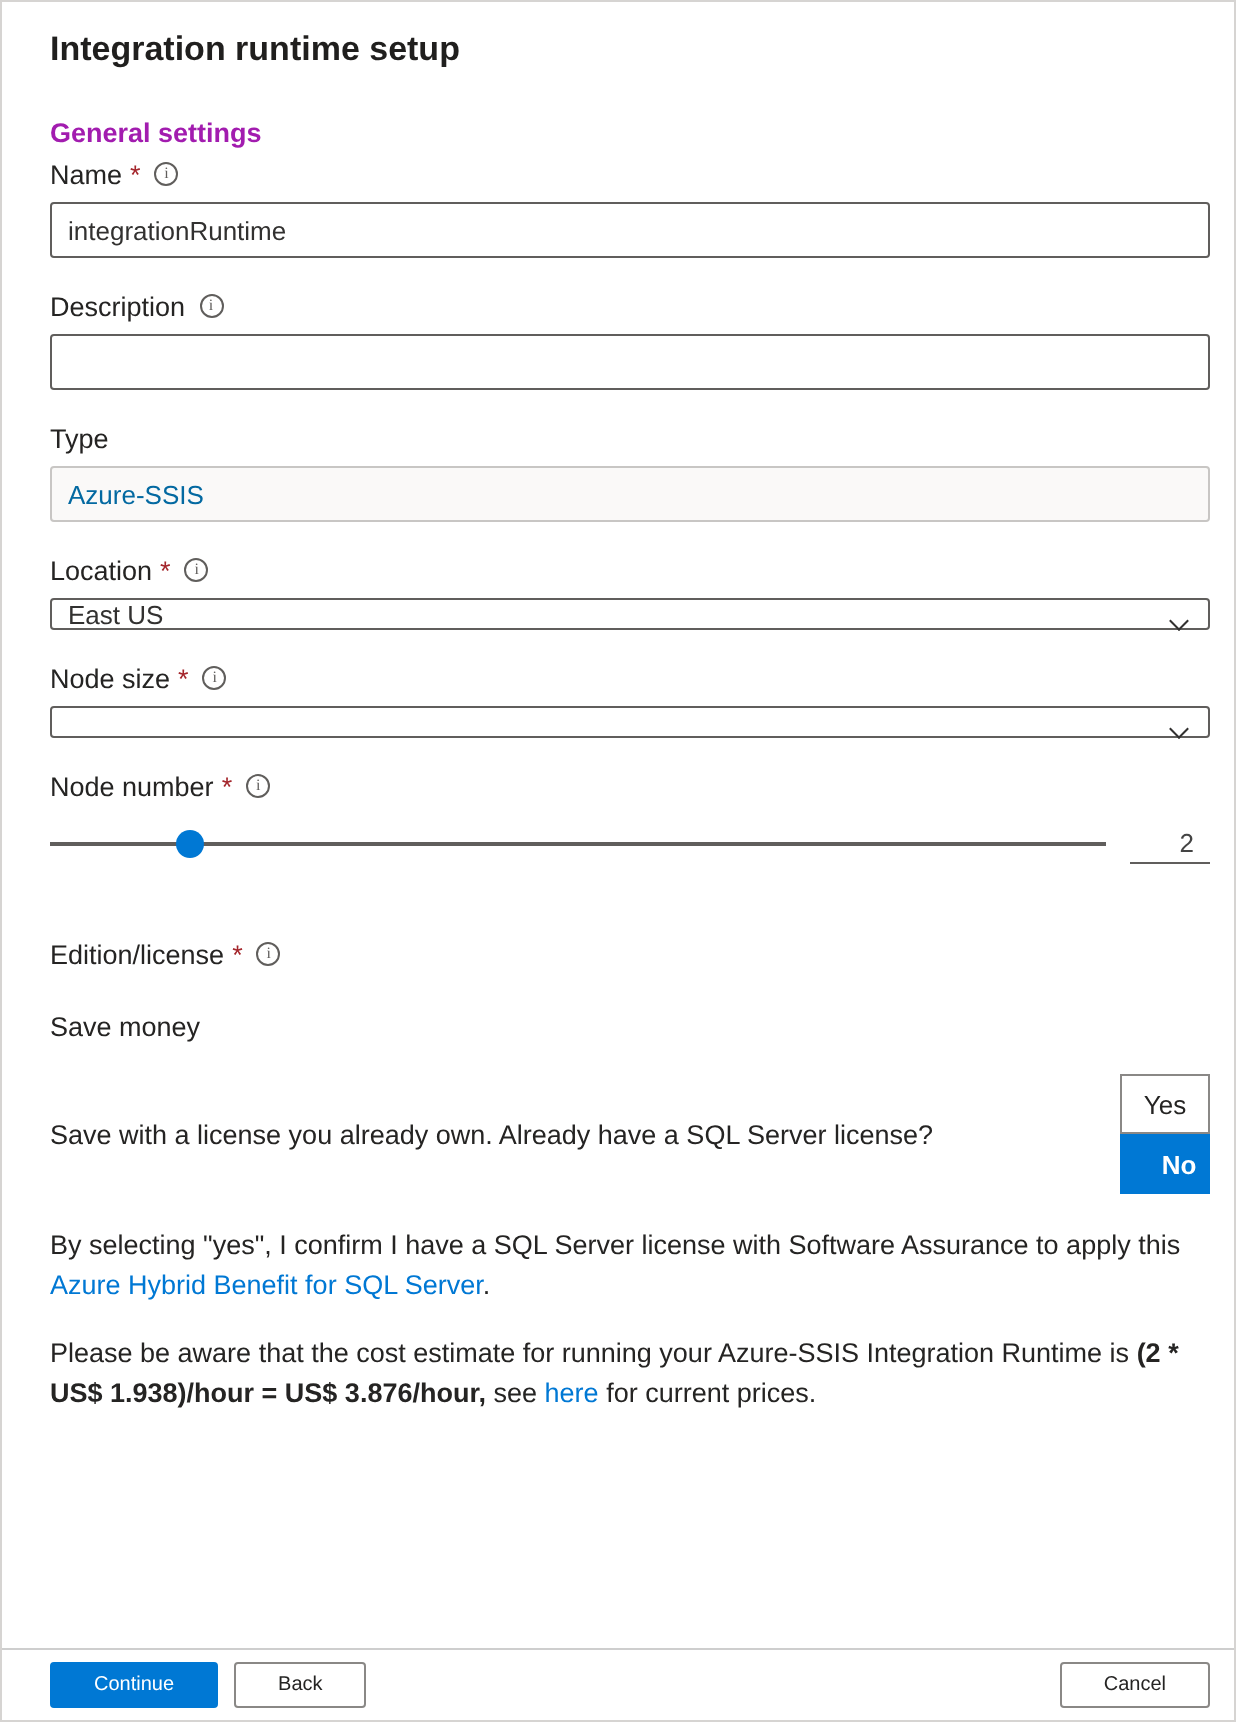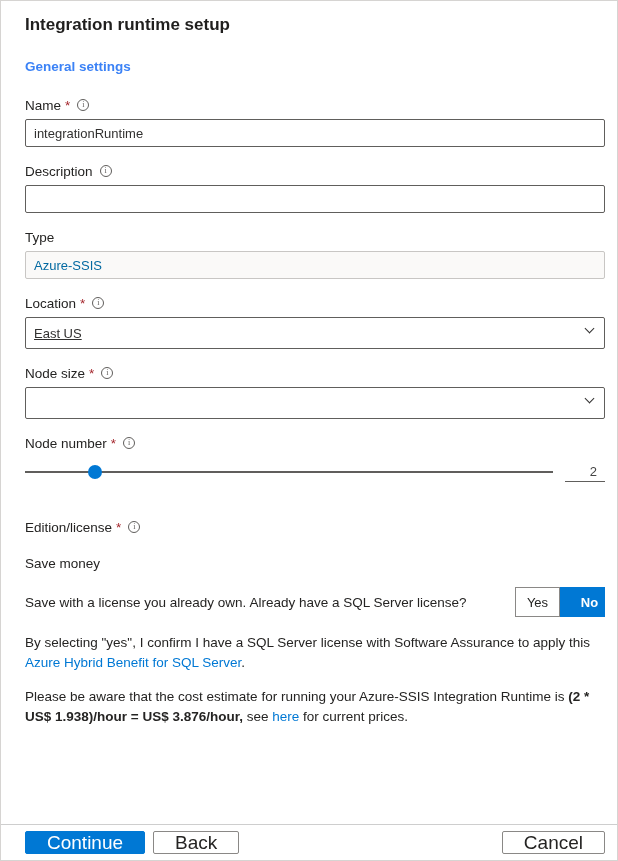--- a/index.html
+++ b/index.html
@@ -11,21 +11,21 @@
     width: 618px;
     height: 861px;
     background: #ffffff;
     border: 1px solid #d6d4d2;
     overflow: hidden;
   }
   .content { padding: 14px 12px 0 24px; }
 
   .title { font-size: 17px; font-weight: 700; color:#201f1e; margin-bottom: 24px; }
 
-  .section-heading { font-size: 13.5px; font-weight: 700; color:#3b82f6; margin-bottom: 22px; }
+  .section-heading { font-size: 13.5px; font-weight: 700; color:#a21caf; margin-bottom: 4px; }
 
   .field { margin-bottom: 15px; }
   .label-row { display:flex; align-items:center; height:18px; margin-bottom:5px; }
   .lbl { font-size: 13.5px; color:#252423; }
   .req { color:#a4262c; margin-left:4px; font-size:13.5px; }
   .info {
     display:inline-flex; align-items:center; justify-content:center;
     width:12px; height:12px; border:1px solid #605e5c; border-radius:50%;
     color:#605e5c; font-size:8px; line-height:1; margin-left:7px; cursor:default;
     font-family:"Liberation Serif", serif;
@@ -35,23 +35,23 @@
   .txt {
     width:100%; height:28px; border:1px solid #605e5c; border-radius:2px;
     font-size:13px; color:#323130; padding:0 8px;
     font-family:"Liberation Sans", sans-serif; background:#fff; outline:none;
   }
   .txt:disabled, .txt.disabled {
     background:#faf9f8; border-color:#c8c6c4; color:#0369a1;
   }
 
   .dropdown {
-    position:relative; width:100%; height:32px; border:1px solid #605e5c;
+    position:relative; width:100%; height:16px; border:1px solid #605e5c;
     border-radius:2px; background:#fff; display:flex; align-items:center;
-    padding:0 26px 0 8px; cursor:pointer;text-decoration:underline;
+    padding:0 26px 0 8px; cursor:pointer;
   }
   .dd-value { font-size:13px; color:#323130; white-space:nowrap; overflow:hidden; }
   .chevron {
     position:absolute; right:11px; top:7px; width:7px; height:7px;
     border-right:1.5px solid #323130; border-bottom:1.5px solid #323130;
     transform: rotate(45deg);
   }
 
   .slider-row { display:flex; align-items:center; height:30px; }
   .field-node { margin-bottom: 31px; }
@@ -65,39 +65,39 @@
   }
   .slider-value {
     width:40px; margin-left:12px; border-bottom:1px solid #605e5c;
     font-size:13px; color:#444; text-align:right; padding:2px 8px 2px 0;
   }
 
   .save-heading { font-size:13.5px; color:#252423; margin:20px 0 16px; }
 
   .license-row { display:flex; align-items:center; justify-content:space-between; margin-bottom:16px; }
   .question { font-size:13.5px; color:#252423; }
-  .toggle { display:flex; }
+  .toggle { display:flex;flex-direction:column; }
   .toggle button {
     width:45px; height:30px; font-size:13px; cursor:pointer;
     font-family:"Liberation Sans", sans-serif;
   }
   .toggle .yes { background:#fff; border:1px solid #8a8886; color:#252423; }
   .toggle .no  { background:#0078d4; border:1px solid #0078d4; color:#fff; font-weight:600;padding-left:14px; }
 
   .para { font-size:13.5px; line-height:1.5; color:#252423; margin-bottom:13px; max-width:578px; }
   .para strong { font-weight:700; }
   .link { color:#0078d4; text-decoration:none; cursor:pointer; }
 
   .footer {
     position:absolute; left:0; right:0; bottom:0; height:36px;
     border-top:1px solid #cecece; background:#fff;
     display:flex; align-items:center; padding:0 12px 0 24px;
   }
   .btn {
-    height:23px; padding:0 21px; font-size:19px; border-radius:2px;
+    height:23px; padding:0 21px; font-size:10px; border-radius:2px;
     border:1px solid #8a8886; background:#fff; color:#252423; cursor:pointer;
     font-family:"Liberation Sans", sans-serif; line-height:1;
   }
   .btn.primary { background:#0078d4; border-color:#0078d4; color:#fff; }
   .btn + .btn { margin-left:8px; }
   .spacer { flex:1; }
 </style>
 </head>
 <body>
 

